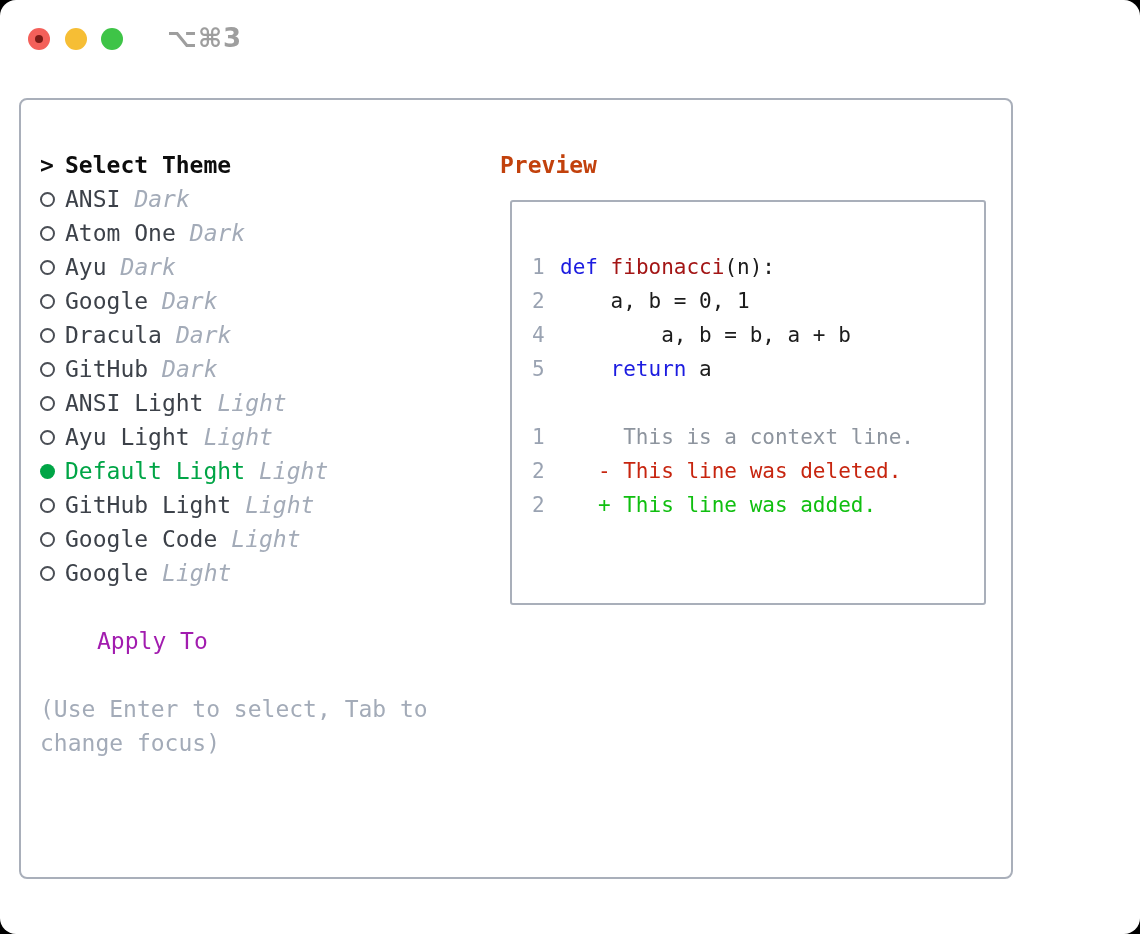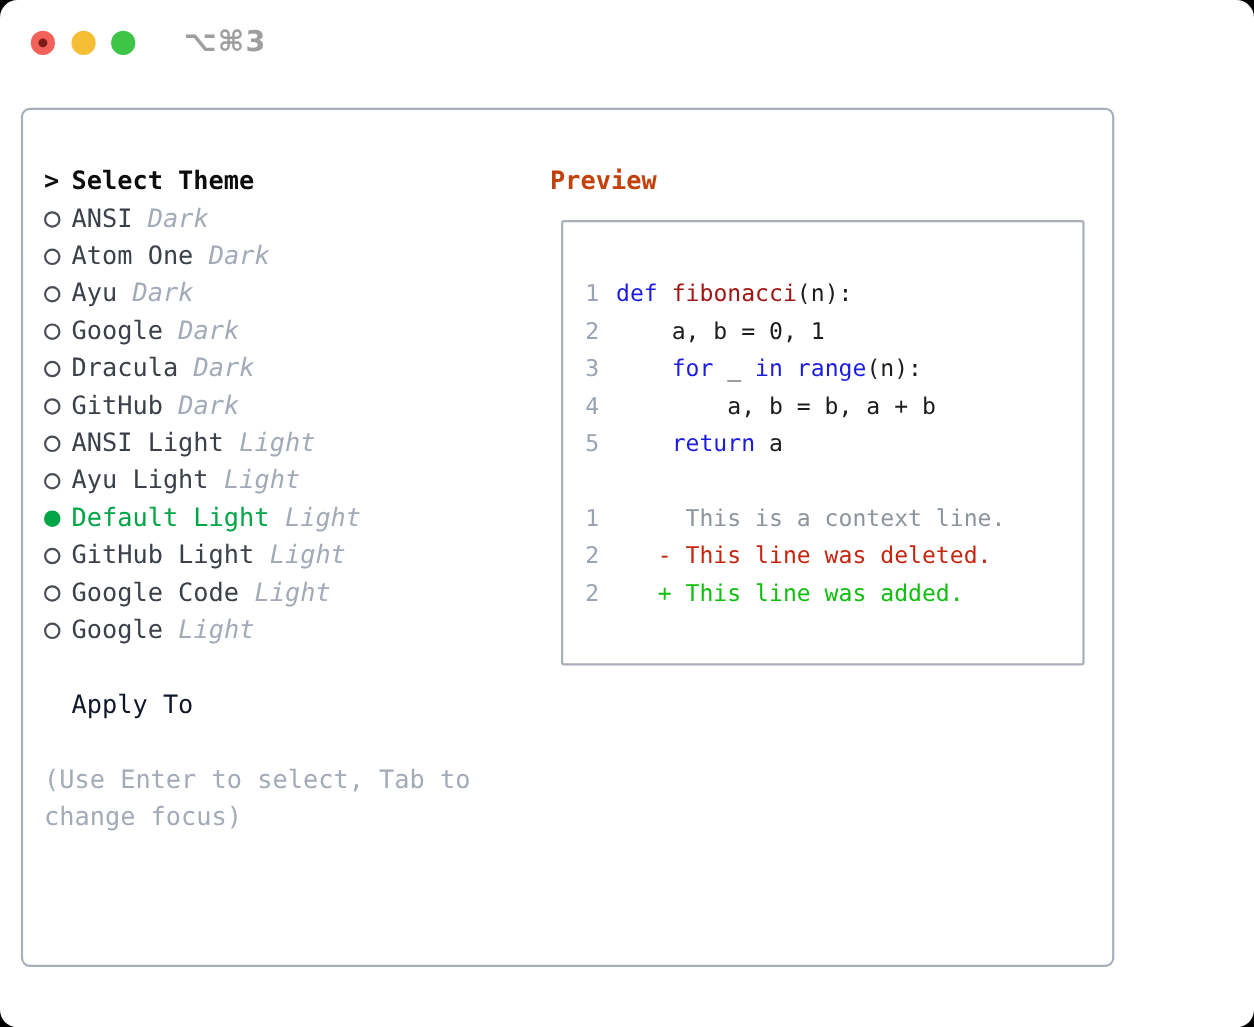--- a/index.html
+++ b/index.html
@@ -83,21 +83,21 @@
     border: 2px solid var(--ring-gray);
     border-radius: 50%;
   }
   .dot {
     width: 15px; height: 15px;
     border-radius: 50%;
     background: var(--accent-green);
   }
   .header-prefix { color: #0d0d0d; font-weight: bold; }
   .panel-title { color: #0d0d0d; font-weight: bold; }
-  .section-title { color: #0f172a; }
+  .section-title { color: #a21caf; margin-left: 32px; }
   .theme-label { color: var(--label-dark); }
   .theme-row.selected .theme-label,
   .apply-row.selected .apply-label { color: var(--accent-green); }
   .theme-tag { color: var(--muted-gray); margin-left: 14px; font-style: italic; }
   .help-line {
     height: 34px;
     line-height: 34px;
     color: var(--muted-gray);
     white-space: pre;
   }
@@ -193,21 +193,20 @@
       <div class="help-line">(Use Enter to select, Tab to</div>
       <div class="help-line">change focus)</div>
     </div>
 
     <div class="preview-title">Preview</div>
 
     <div class="preview-box">
       <div class="code-area" id="code-area">
           <div class="code-line"><span class="gutter">1 </span><span class="seg-kw">def</span><span class="seg-pl"> </span><span class="seg-fn">fibonacci</span><span class="seg-pl">(n):</span></div>
           <div class="code-line"><span class="gutter">2 </span><span class="seg-pl">    a, b = 0, 1</span></div>
-          <div class="code-line"><span class="gutter">3 </span><span class="seg-pl">    </span><span class="seg-kw">for</span><span class="seg-pl"> _ </span><span class="seg-kw">in</span><span class="seg-pl"> </span><span class="seg-kw">range</span><span class="seg-pl">(n):</span></div>
           <div class="code-line"><span class="gutter">4 </span><span class="seg-pl">        a, b = b, a + b</span></div>
           <div class="code-line"><span class="gutter">5 </span><span class="seg-pl">    </span><span class="seg-kw">return</span><span class="seg-pl"> a</span></div>
           <div class="code-line"><span class="gutter"></span></div>
           <div class="code-line"><span class="gutter">1 </span><span class="seg-ctx">     This is a context line.</span></div>
           <div class="code-line"><span class="gutter">2 </span><span class="seg-del">   - This line was deleted.</span></div>
           <div class="code-line"><span class="gutter">2 </span><span class="seg-add">   + This line was added.</span></div>
         </div>
     </div>
 
   </div>

